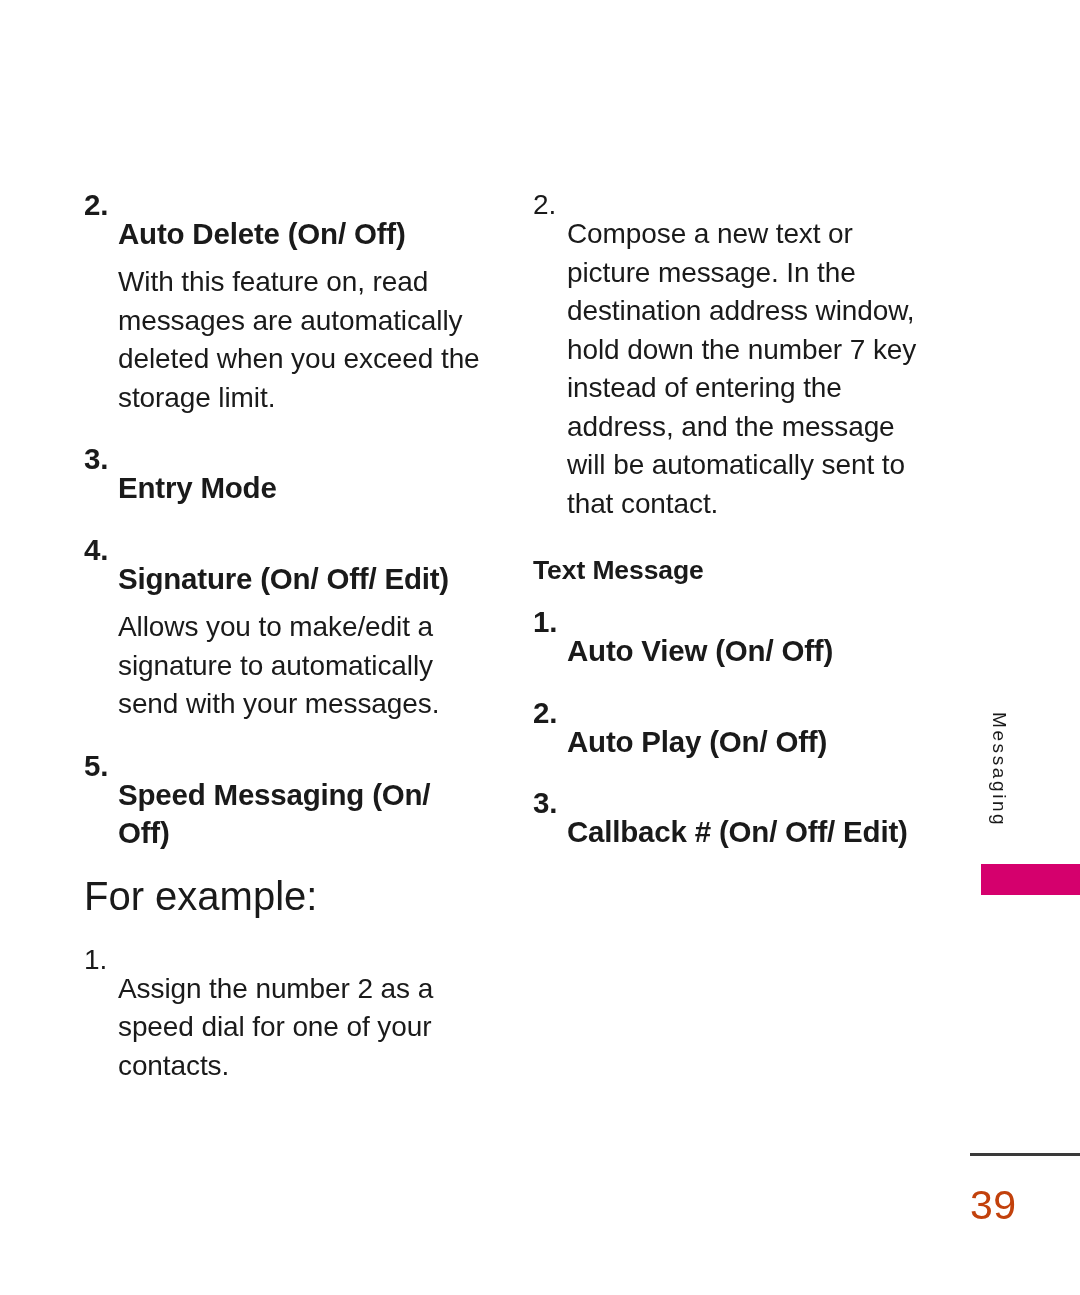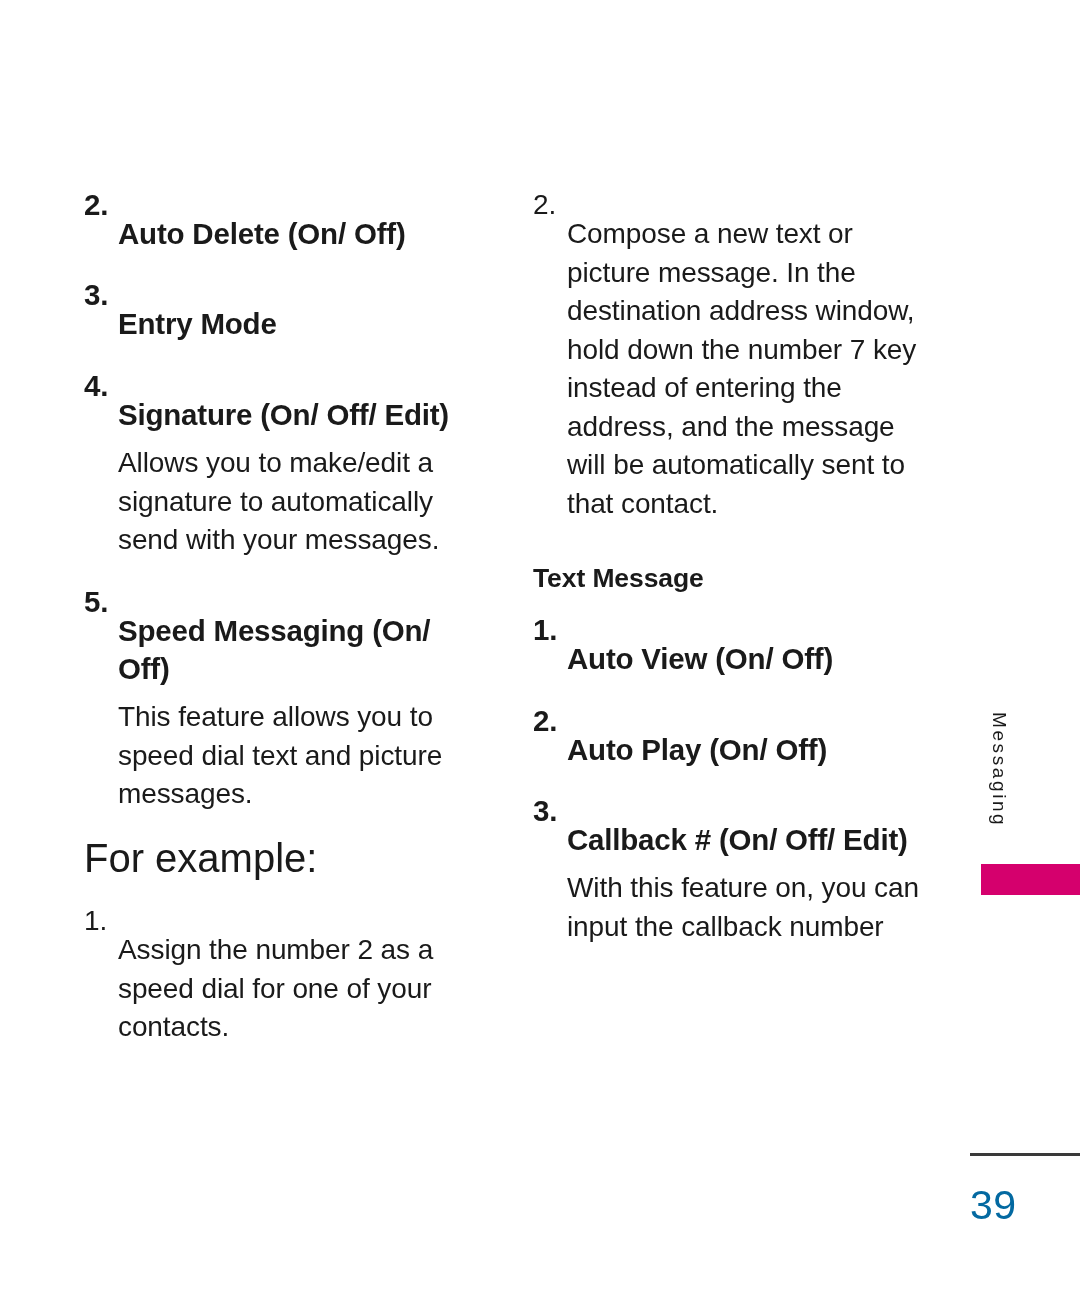--- a/index.html
+++ b/index.html
@@ -72,21 +72,21 @@
     line-height: 38.5px;
   }
 
   b.inline { font-weight: bold; }
 
   
   .sp-head   { margin-top: 0; }
   .gap-head-body { margin-top: 10px; }
   .gap-body-head { margin-top: 23px; }
   .gap-body-body { margin-top: 25px; }
-  .gap-sec       { margin-top: 38px; }
+  .gap-sec       { margin-top: 30px; }
   .gap-sec-item  { margin-top: 16px; }
 
   
   .side-tab-label {
     position: absolute;
     left: 997px;
     top: 712px;
     width: 140px;
     height: 26px;
     transform-origin: 0 0;
@@ -115,52 +115,52 @@
     height: 2.5px;
     background: #3a3a3a;
   }
   .page-number {
     position: absolute;
     left: 970px;
     top: 1182px;
     width: 60px;
     font-size: 41px;
     font-weight: normal;
-    color: #0369a1;
+    color: #c2410c;
     letter-spacing: 0.5px;
   }
 </style>
 </head>
 <body>
 
 <div class="page">
 
   <div class="col col-left">
 
     <div class="heading numbered sp-head">
       <span class="num">2.</span>
       <span class="txt">Auto Delete (On/ Off)</span>
     </div>
+    <div class="body body-indent gap-head-body">With this feature on, read messages are automatically deleted when you exceed the storage limit.</div>
 
     <div class="heading numbered gap-body-head">
       <span class="num">3.</span>
       <span class="txt">Entry Mode</span>
     </div>
 
     <div class="heading numbered gap-body-head">
       <span class="num">4.</span>
       <span class="txt">Signature (On/ Off/ Edit)</span>
     </div>
     <div class="body body-indent gap-head-body">Allows you to make/edit a signature to automatically send with your messages.</div>
 
     <div class="heading numbered gap-body-head">
       <span class="num">5.</span>
       <span class="txt">Speed Messaging (On/ Off)</span>
     </div>
-    <div class="body body-indent gap-head-body">This feature allows you to speed dial text and picture messages.</div>
 
     <div class="plain gap-body-body">For example:</div>
 
     <div class="body numbered gap-body-body">
       <span class="num">1.</span>
       <span class="txt">Assign the number 2 as a speed dial for one of your contacts.</span>
     </div>
 
   </div>
 
@@ -180,21 +180,20 @@
 
     <div class="heading numbered gap-body-head">
       <span class="num">2.</span>
       <span class="txt">Auto Play (On/ Off)</span>
     </div>
 
     <div class="heading numbered gap-body-head">
       <span class="num">3.</span>
       <span class="txt">Callback # (On/ Off/ Edit)</span>
     </div>
-    <div class="body body-indent gap-head-body">With this feature on, you can input the callback number</div>
 
   </div>
 
   <div class="side-tab-label">Messaging</div>
   <div class="side-tab-bar"></div>
 
   <div class="footer-rule"></div>
   <div class="page-number">39</div>
 
 </div>

